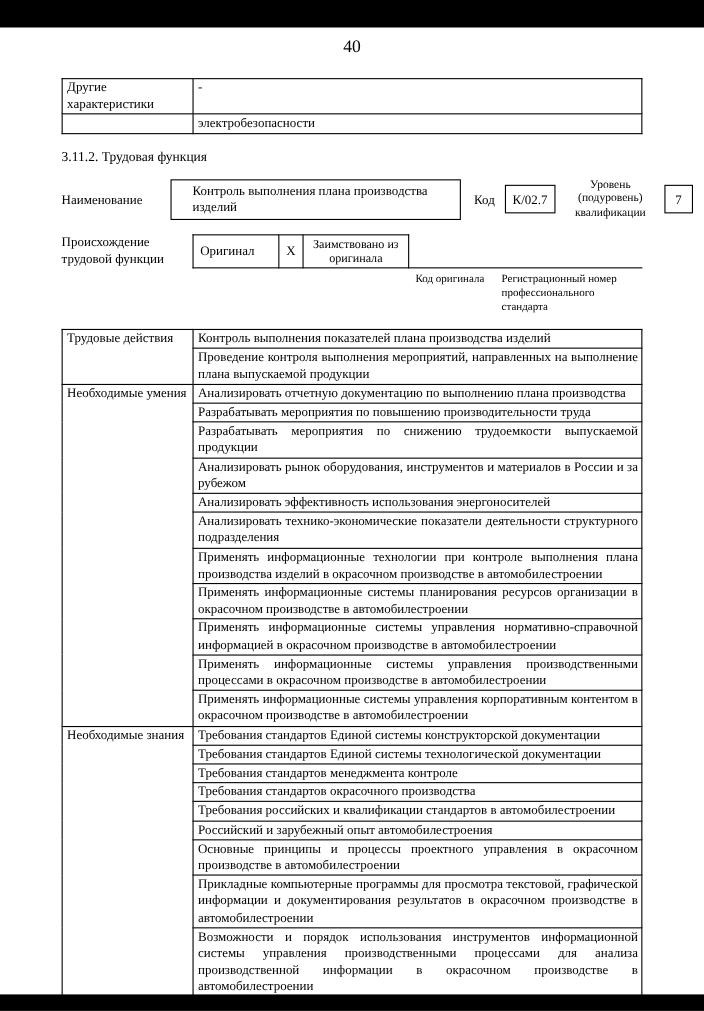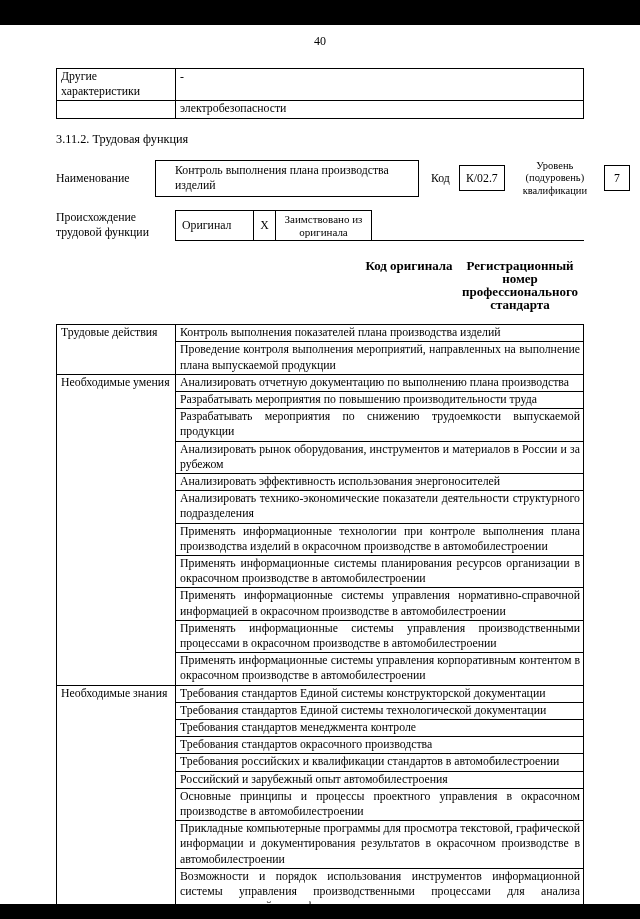--- a/index.html
+++ b/index.html
@@ -5,21 +5,21 @@
   * { margin:0; padding:0; box-sizing:border-box; }
   html,body { background:#fff; }
   .page {
     width:640px; height:919px; position:relative; background:#fff;
     font-family:"Liberation Serif", serif; color:#000; overflow:hidden;
   }
   .bar { position:absolute; left:0; width:100%; background:#000; }
   .bar.top { top:0; height:25px; }
   .bar.bottom { bottom:0; height:15px; }
   .content { position:absolute; left:56px; top:25px; width:528px; }
-  .page-number { text-align:center; font-size:12px; margin-top:9px; }
+  .page-number { text-align:center; font-size:16px; margin-top:9px; }
 
   .frag-table { width:100%; border-collapse:collapse; margin-top:19px; font-size:11.8px; }
   .frag-table td { border:1px solid #000; padding:0 4px 1px 4px; vertical-align:top; line-height:15.2px; }
   .frag-table .fc-label { width:119px; }
 
   .section-heading { font-size:12.3px; font-weight:normal; margin-top:13px; }
 
   .fh-row { display:flex; align-items:center; margin-top:13px; }
   .fh-name-label { width:99px; flex:none; font-size:11.8px; }
   .fh-name-box { width:264px; flex:none; border:1px solid #000; font-size:11.8px; line-height:15.4px; padding:2px 19px; min-height:37px; }
@@ -30,24 +30,24 @@
 
   .origin-row { display:flex; margin-top:13px; }
   .origin-label { width:119px; flex:none; font-size:11.8px; line-height:15px; }
   .origin-table { border-collapse:collapse; flex:none; font-size:11.8px; }
   .origin-table td { border:1px solid #000; vertical-align:middle; }
   .ot-orig { width:78px; padding:0 4px 0 6px; }
   .ot-x { width:22px; text-align:center; }
   .ot-borrowed { width:96px; text-align:center; font-size:11px; line-height:12.5px; padding:2px 3px; }
   .origin-line { flex:1; border-bottom:1px solid #000; }
 
-  .origin-captions { display:flex; font-size:13px; margin-top:18px; line-height:13px;font-weight:bold; }
+  .origin-captions { display:flex; font-size:10px; margin-top:3px; line-height:13px; }
   .cap-spacer { width:306px; flex:none; }
   .cap-code { width:94px; flex:none; text-align:center; }
-  .cap-reg { flex:1; text-align:center; }
+  .cap-reg { flex:1; }
 
   .main-table { width:100%; border-collapse:collapse; margin-top:13px; font-size:11.8px; }
   .main-table td { border:1px solid #000; vertical-align:top; line-height:15.2px; padding:0 3px 1px 4px; }
   .main-table .mt-label { width:119px; }
   .main-table .mt-item { text-align:justify; }
 </style>
 </head>
 <body>
 
 <div class="page">

